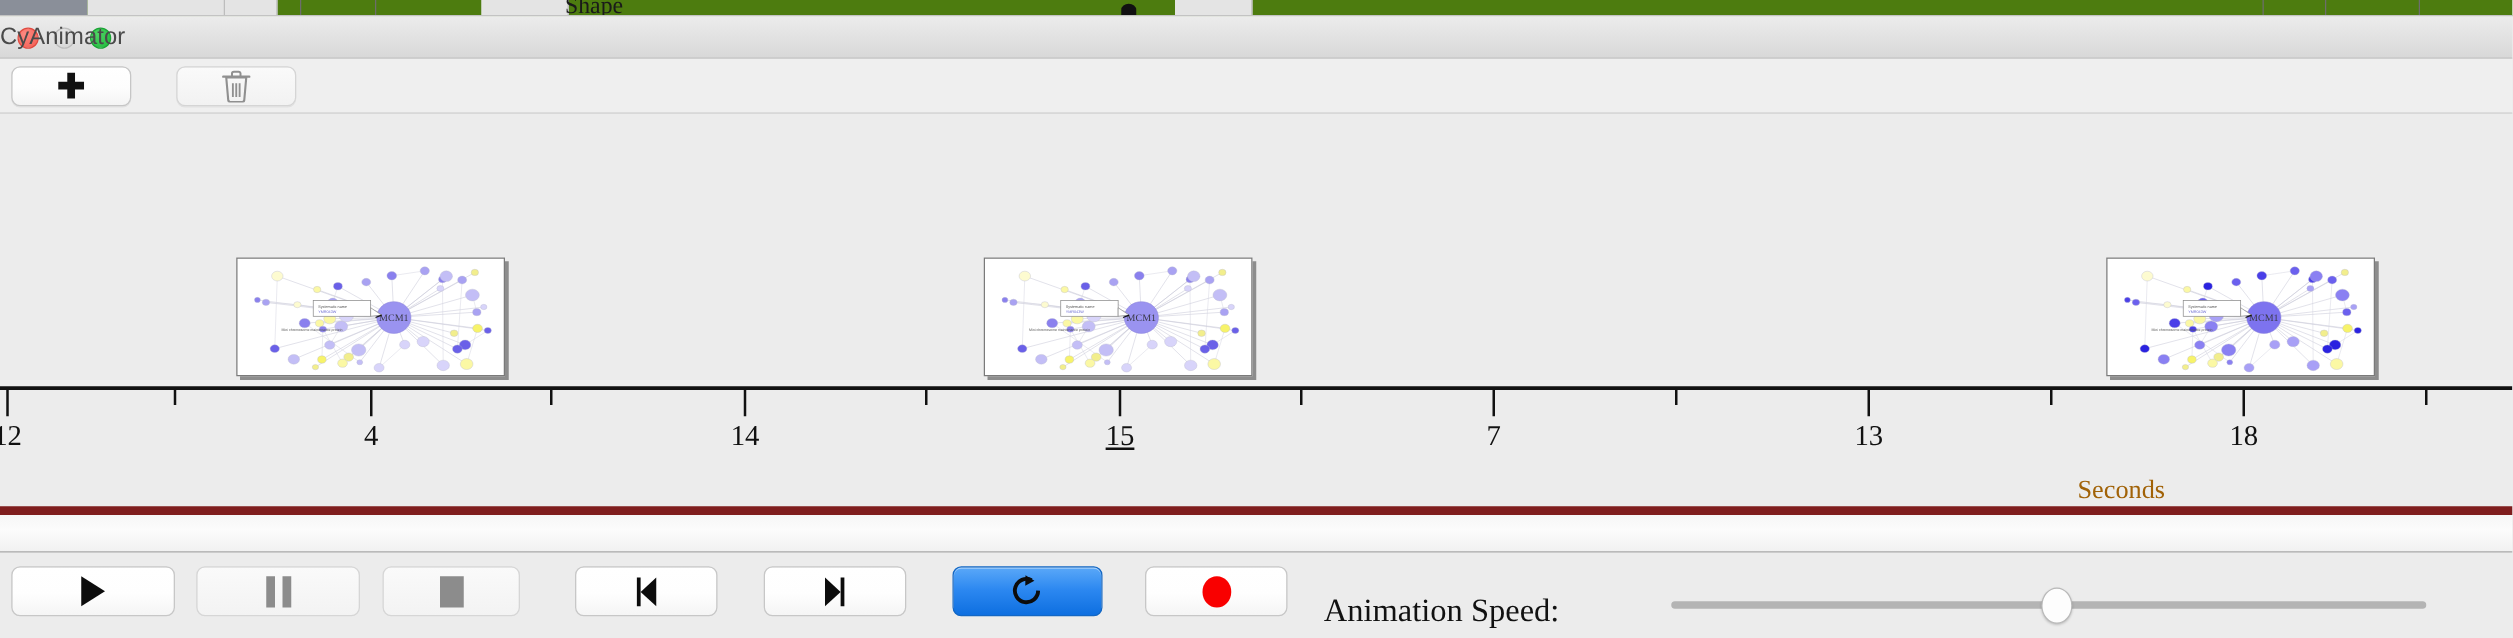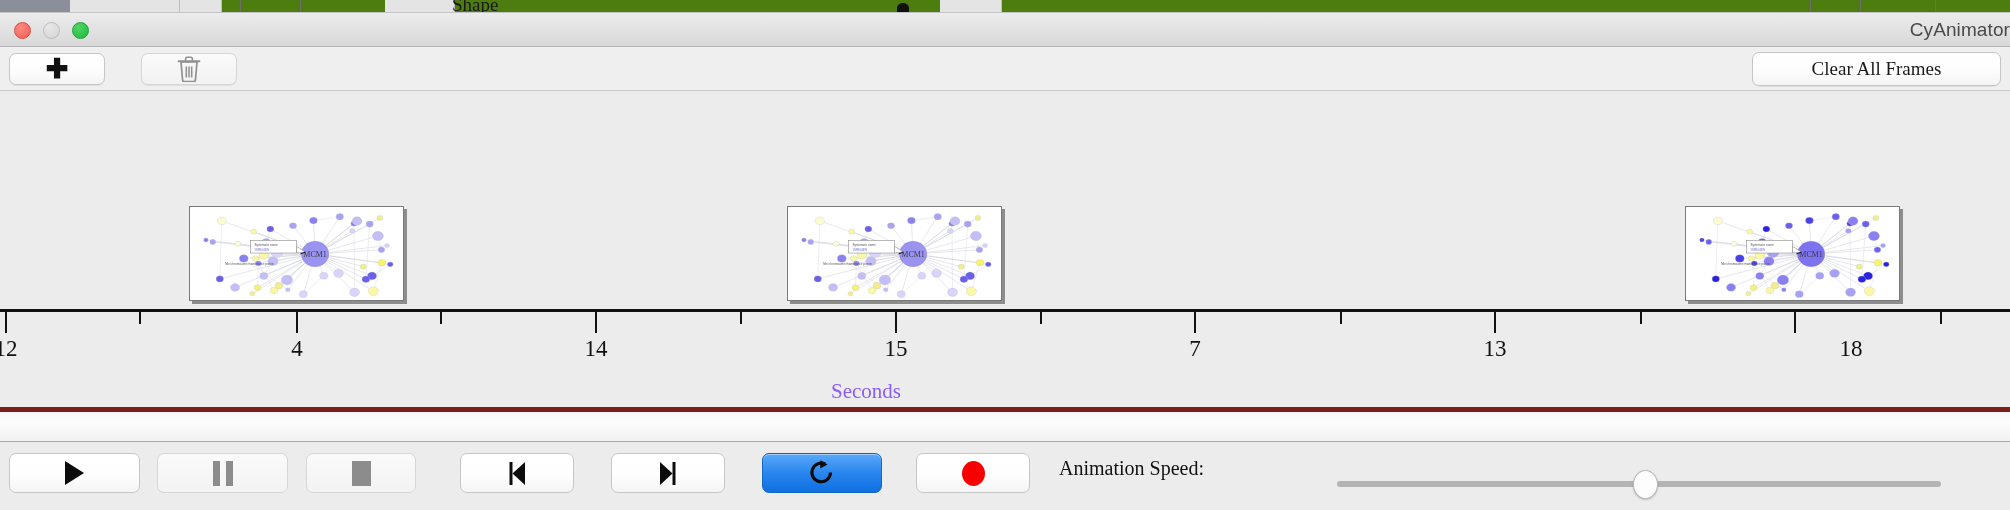--- a/index.html
+++ b/index.html
@@ -48,21 +48,21 @@
     background: linear-gradient(to bottom, #ececec 0%, #d8d8d8 100%);
     border-bottom: 1px solid #b6b6b6;
     display: flex; align-items: center;
   }
   .traffic { position: absolute; left: 14px; top: 9px; display: flex; gap: 12px; }
   .light { width: 17px; height: 17px; border-radius: 50%; }
   .light.red    { background: radial-gradient(circle at 35% 30%, #ff8a82, #f35b50); border: 1px solid #e0493f; }
   .light.gray   { background: radial-gradient(circle at 35% 30%, #e8e8e8, #d2d2d2); border: 1px solid #bdbdbd; }
   .light.green  { background: radial-gradient(circle at 35% 30%, #4fd464, #1eb93c); border: 1px solid #19a534; }
   .window-title {
-    position: absolute; left: 0; right: 0; text-align: right;
+    position: absolute; left: 0; right: 0; text-align: left;
     font-size: 19px; color: #4a4a4a; letter-spacing: .1px;
   }
 
   
   .toolbar {
     position: absolute; left: 0; top: 47px; width: 2010px; height: 44px;
     background: #efefef;
     border-bottom: 1px solid #c9c9c9;
   }
   .btn {
@@ -85,21 +85,21 @@
     font-size: 19px; color: #1b1b1b;
     font-family: "Liberation Serif", serif;
   }
 
   .plus-icon { font-size: 27px; line-height: 1; color: #111; font-weight: bold; }
 
   
   .timeline {
     position: absolute; left: 0; top: 91px; width: 2010px; height: 321px;
     background: #ececec;
-    border-bottom: 5px solid #7f1d1d;
+    border-bottom: 7px solid #7f1d1d;
     overflow: hidden;
   }
 
   .frame {
     position: absolute;
     width: 215px; height: 95px;
     background: #fff;
     border: 1px solid #7a7a7a;
     box-shadow: 3px 3px 0 #8d8d8d;
     overflow: hidden;
@@ -118,22 +118,22 @@
   .tick.minor { top: 221px; height: 12px; }
   .tick-label {
     position: absolute; top: 245px;
     font-size: 23px; color: #111;
     font-family: "Liberation Serif", serif;
     transform: translateX(-50%);
     white-space: nowrap;
   }
   .axis-title {
     position: absolute; top: 288px; left: 0; width: 1732px;
-    text-align: center;
-    font-size: 21px; color: #8b5cf6;
+    text-align: right;
+    font-size: 21px; color: #a16207;
     font-family: "Liberation Serif", serif;
   }
 
   
   .scroll-track {
     position: absolute; left: 0; top: 412px; width: 2010px; height: 30px;
     background: linear-gradient(to bottom, #f6f6f6 0%, #fcfcfc 40%, #f1f1f1 100%);
     border-bottom: 1px solid #a9a9a9;
   }
 
@@ -161,22 +161,22 @@
   }
 
   .ic { display: block; }
   .ic-play   { width: 0; height: 0; border-left: 19px solid #0c0c0c; border-top: 12px solid transparent; border-bottom: 12px solid transparent; }
   .ic-pause  { display: flex; gap: 6px; }
   .ic-pause i { display: block; width: 7px; height: 25px; background: #8c8c8c; }
   .ic-stop   { width: 19px; height: 25px; background: #8c8c8c; }
   .ic-rec    { width: 23px; height: 25px; border-radius: 50%; background: #f90000; }
 
   .speed-label {
-    position: absolute; left: 1059px; top: 14px;
-    font-size: 20px; color: #111;
+    position: absolute; left: 1059px; top: 31px;
+    font-size: 26px; color: #111;
     font-family: "Liberation Serif", serif;
     white-space: nowrap;
   }
   .slider-track {
     position: absolute; left: 1337px; top: 38px; width: 604px; height: 6px;
     background: #b4b4b4; border-radius: 3px;
   }
   .slider-knob {
     position: absolute; left: 1633px; top: 27px; width: 25px; height: 29px;
     background: #fdfdfd; border: 1px solid #b9b9b9; border-radius: 50%;
@@ -217,23 +217,20 @@
     <div class="btn" id="add-frame-btn">
       <span class="plus-icon">✚</span>
     </div>
     <div class="btn disabled" id="del-frame-btn">
       <svg width="24" height="26" viewBox="0 0 24 26">
         <path d="M4 6 h16 l-1.6 18.2 a1.6 1.6 0 0 1 -1.6 1.4 H7.2 a1.6 1.6 0 0 1 -1.6 -1.4 Z" fill="none" stroke="#909090" stroke-width="1.7"></path>
         <path d="M1.6 5.3 h20.8" stroke="#909090" stroke-width="1.9" fill="none" stroke-linecap="round"></path>
         <path d="M8.6 5.1 v-2.3 a1.5 1.5 0 0 1 1.5 -1.5 h3.8 a1.5 1.5 0 0 1 1.5 1.5 v2.3" fill="none" stroke="#909090" stroke-width="1.6"></path>
         <path d="M9.3 10.5 v11 M12 10.5 v11 M14.7 10.5 v11" stroke="#909090" stroke-width="1.5"></path>
       </svg>
-    </div>
-    <div class="btn" id="clear-all-btn">
-      <span>Clear All Frames</span>
     </div>
   </div>
 
   <div class="timeline">
 
     <div id="frames-layer">
         <div class="frame" style="left: 189px; top: 115px;">
           <svg viewBox="0 0 220 95">
             <line x1="128.0" y1="47.0" x2="204.9" y2="57.6" stroke="#c9c9d8" stroke-width="0.45"></line>
             <line x1="128.0" y1="47.0" x2="186.3" y2="69.4" stroke="#c9c9d8" stroke-width="0.45"></line>
@@ -585,24 +582,24 @@
         <div class="tick minor" style="left: 740px;"></div>
         <div class="tick minor" style="left: 1040px;"></div>
         <div class="tick minor" style="left: 1340px;"></div>
         <div class="tick minor" style="left: 1640px;"></div>
         <div class="tick minor" style="left: 1940px;"></div>
       </div>
     <div id="ticklabels-layer">
         <div class="tick-label" style="left: 6px;">12</div>
         <div class="tick-label" style="left: 297px;">4</div>
         <div class="tick-label" style="left: 596px;">14</div>
-        <div class="tick-label" style="left: 896px;">15</div>
+        <div class="tick-label" style="left: 896px; text-decoration: underline;">15</div>
         <div class="tick-label" style="left: 1195px;">7</div>
         <div class="tick-label" style="left: 1495px;">13</div>
-        <div class="tick-label" style="left: 1851px;">18</div>
+        <div class="tick-label" style="left: 1795px;">18</div>
       </div>
 
     <div class="axis-title">Seconds</div>
   </div>
 
   <div class="scroll-track">
     
   </div>
 
   <div class="controlbar">

